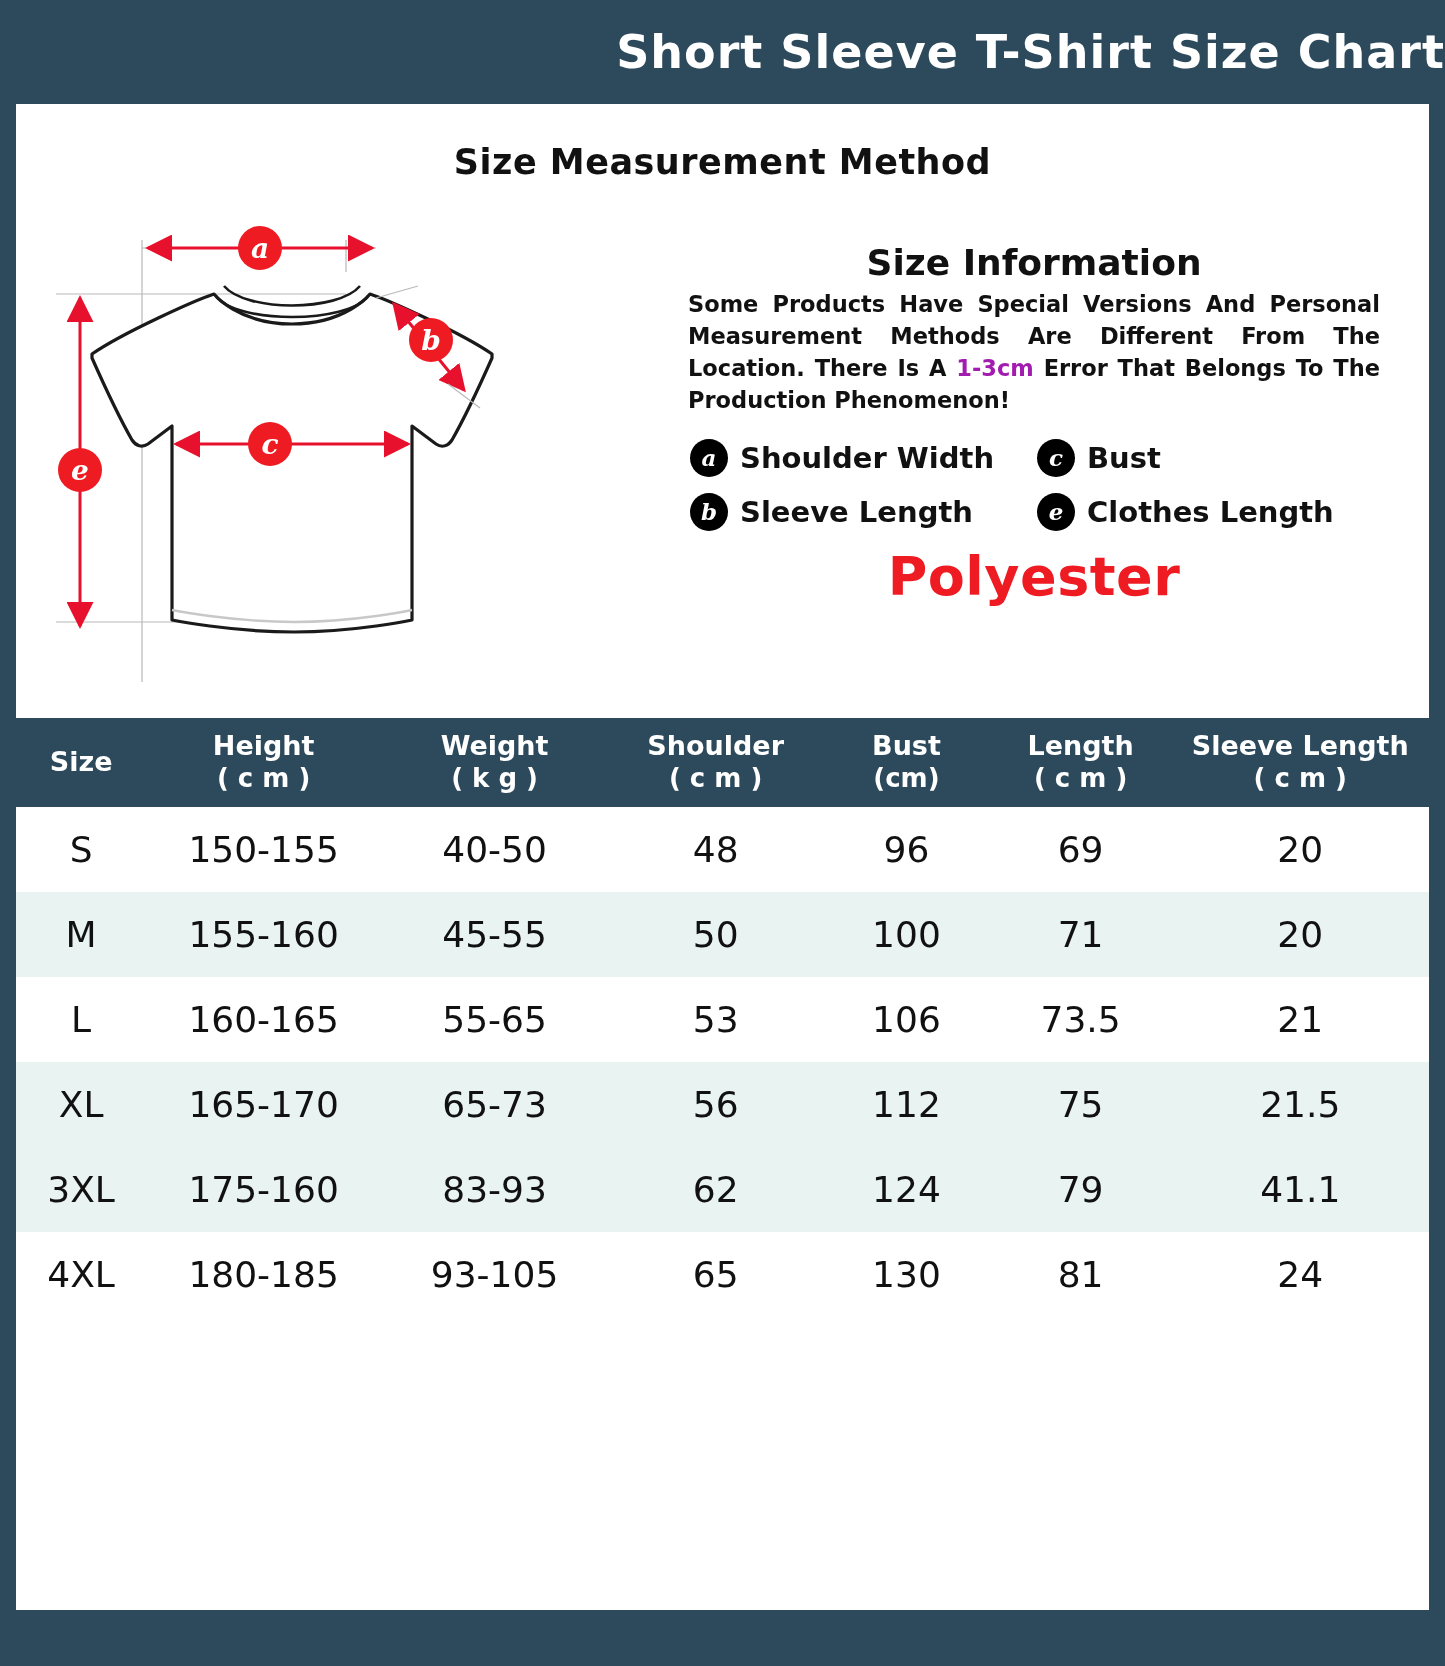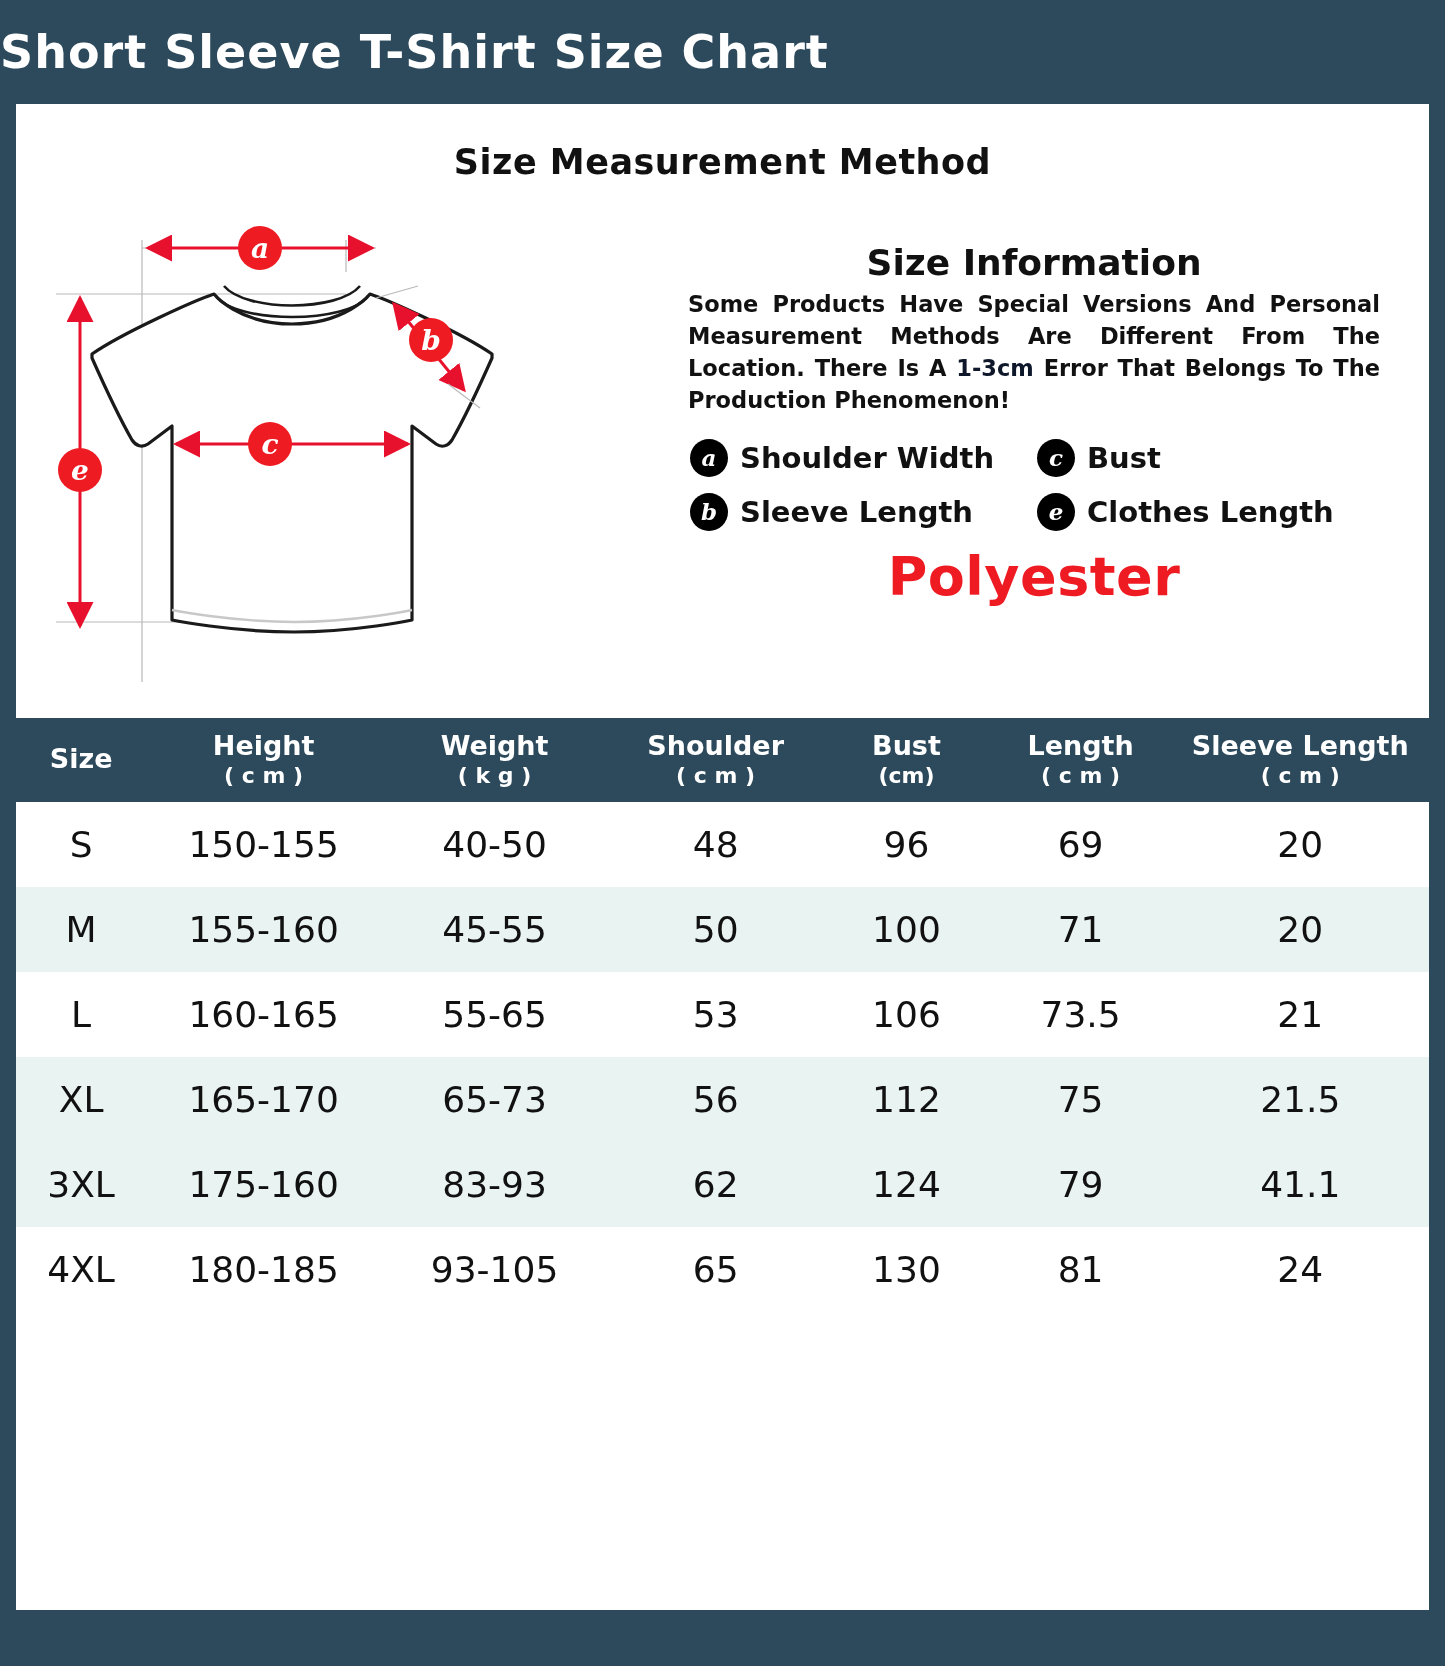--- a/index.html
+++ b/index.html
@@ -19,21 +19,21 @@
     height: 1666px;
     background: #ffffff;
     box-sizing: border-box;
     border-left: 16px solid #2d4a5c;
     border-right: 16px solid #2d4a5c;
   }
   
   .header {
     background: #2d4a5c;
     color: #ffffff;
-    text-align: left;
+    text-align: right;
     height: 104px;
     line-height: 104px;
     font-size: 46px;
     font-weight: bold;
     letter-spacing: 1px;
     margin: 0 -16px;
   }
   
   .method-title {
     text-align: center;
@@ -72,21 +72,21 @@
   }
   .info-text {
     font-size: 22.5px;
     font-weight: bold;
     color: #111111;
     line-height: 1.42;
     text-align: justify;
     padding: 0 4px;
   }
   .info-text .err {
-    color: #0f172a;
+    color: #a21caf;
   }
   .legend {
     margin-top: 22px;
     display: grid;
     grid-template-columns: 1fr 1fr;
     row-gap: 16px;
     padding-left: 6px;
   }
   .legend-item {
     display: flex;
@@ -133,21 +133,21 @@
     color: #ffffff;
     font-size: 27px;
     font-weight: bold;
     padding: 12px 4px;
     line-height: 1.22;
     text-align: center;
     vertical-align: middle;
   }
   table.size-table thead th .unit {
     display: block;
-    font-size: 22px;
+    font-size: 26px;
   }
   table.size-table tbody td {
     font-size: 36px;
     color: #111111;
     text-align: center;
     padding: 22px 2px;
     font-family: "DejaVu Sans", sans-serif;
   }
   table.size-table tbody tr.alt td {
     background: #e9f3f1;

